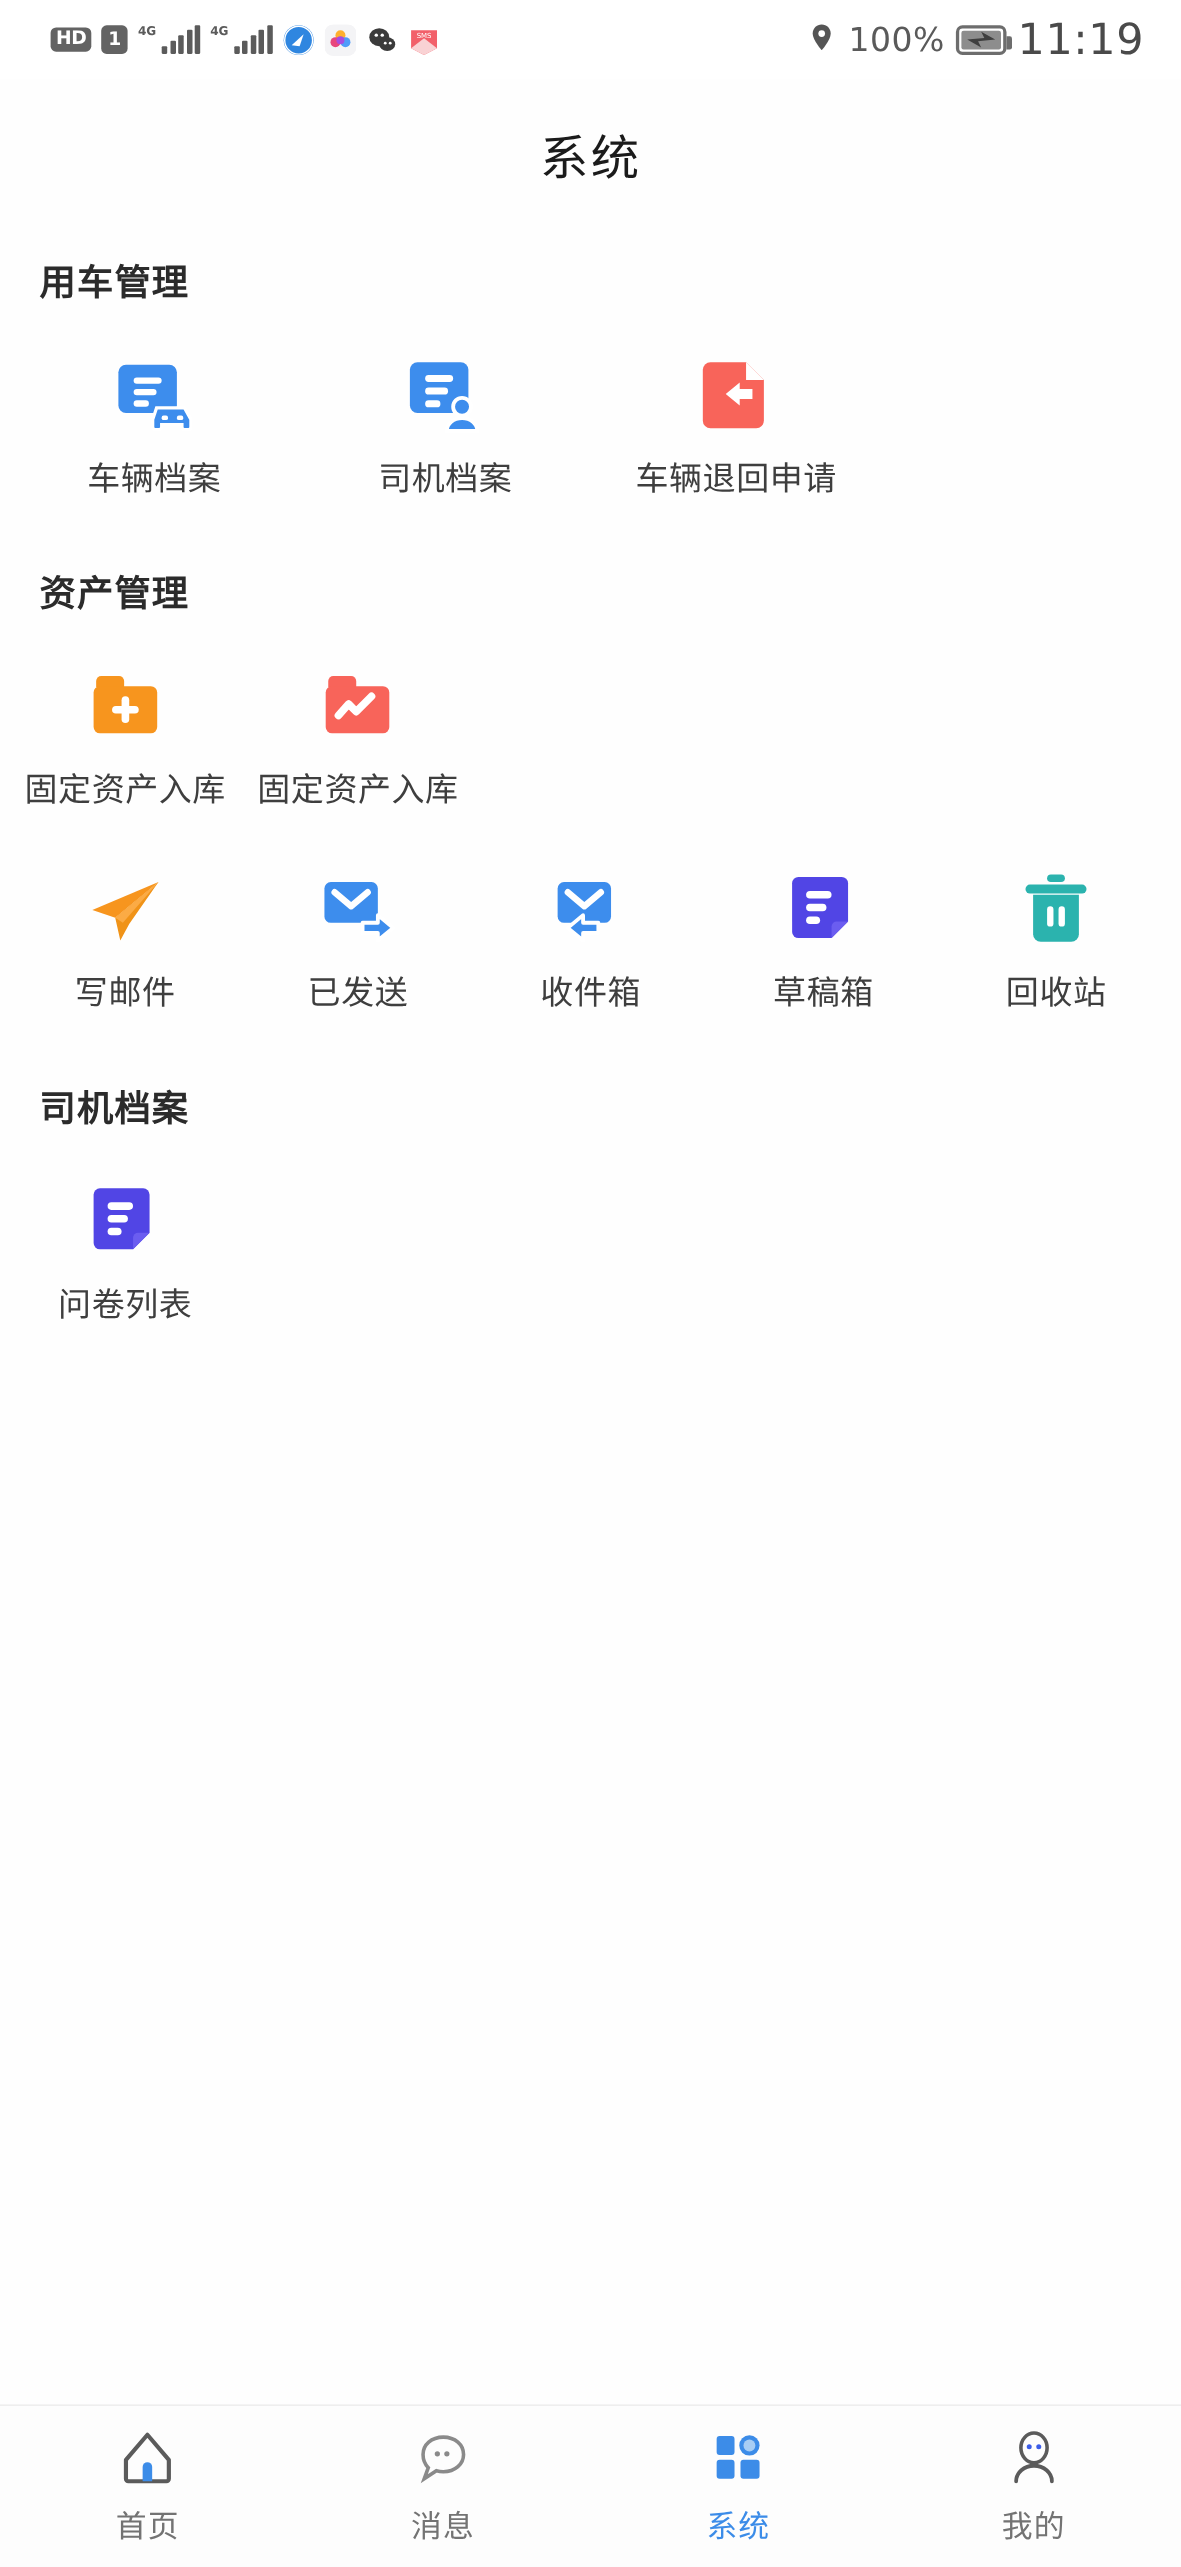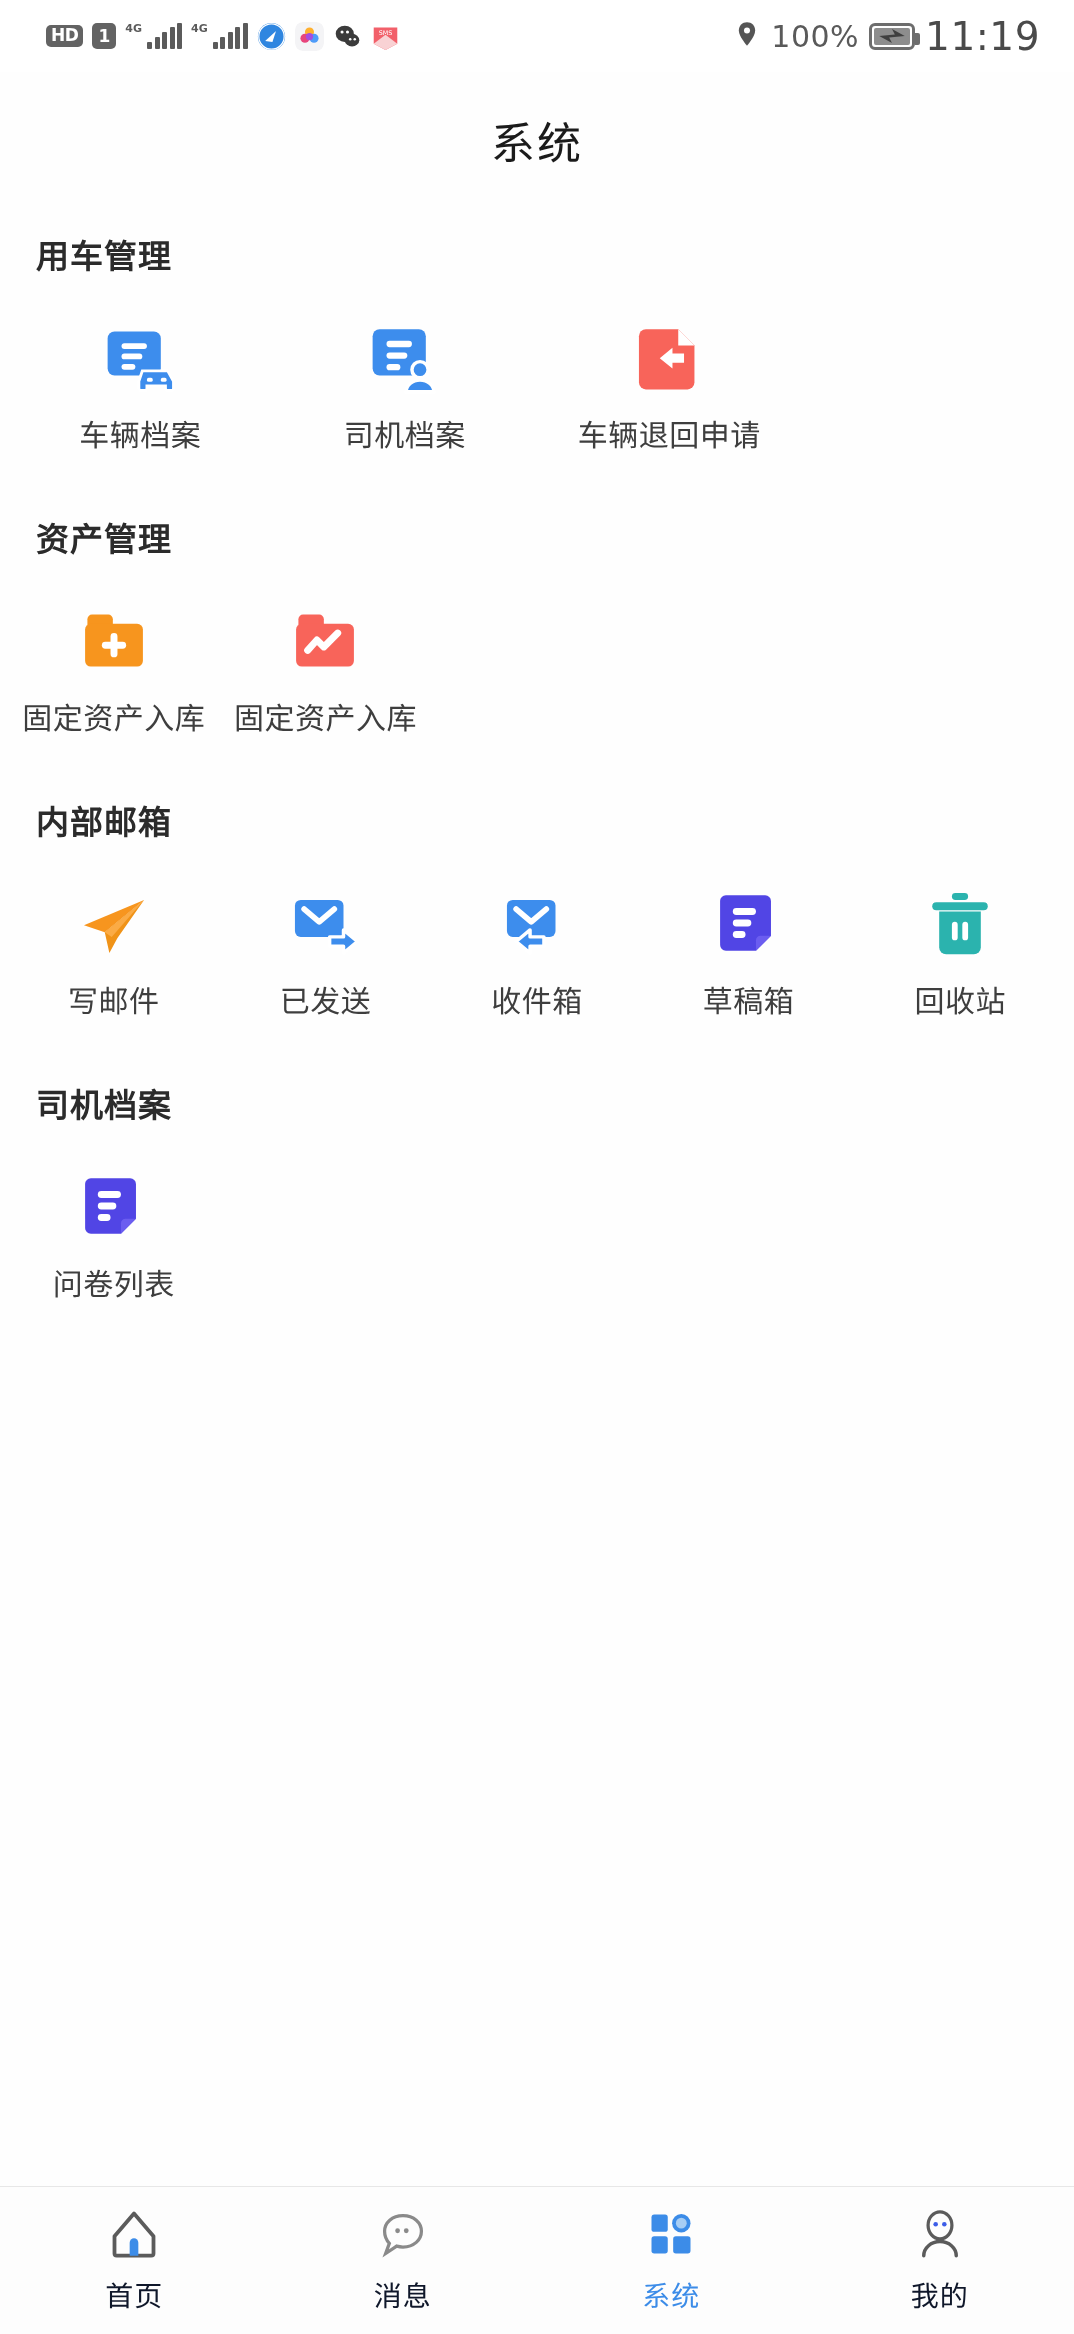--- a/index.html
+++ b/index.html
@@ -110,21 +110,21 @@
     border-top:1px solid #e7e7e7;
     background:#fdfdfd;
     display:flex;
   }
   .tab {
     flex:1; display:flex; flex-direction:column;
     align-items:center; justify-content:center; gap:14px;
     cursor:pointer;
   }
   .tab .tico { width:52px; height:52px; display:flex; align-items:center; justify-content:center; }
-  .tab .tlbl { font-size:28px; color:#0f172a; letter-spacing:1px; }
+  .tab .tlbl { font-size:28px; color:#737373; letter-spacing:1px; }
   .tab.active .tlbl { color:#3c8ce8; }
 </style>
 </head>
 <body>
 
 <div id="screen">
 
   <div class="status-bar">
     <div class="sb-left">
       <span class="sb-badge">HD</span>
@@ -282,21 +282,20 @@
           <span class="lbl">固定资产入库</span>
         </div>
 
         <div class="tile"></div>
         <div class="tile"></div>
 
       </div>
     </div>
 
     <div class="section">
-      <div class="section-title">内部邮箱</div>
       <div class="grid cols5">
 
         <div class="tile">
           <span class="ico">
             <svg viewBox="0 0 64 64" width="74" height="74">
               <path d="M58 12 L6 34 L24 40 Z" fill="#f7951e"></path>
               <path d="M58 12 L24 40 L28 58 L35 45 Z" fill="#f09318"></path>
               <path d="M58 12 L30 44 L24 40 Z" fill="#fbab45"></path>
             </svg>
           </span>

